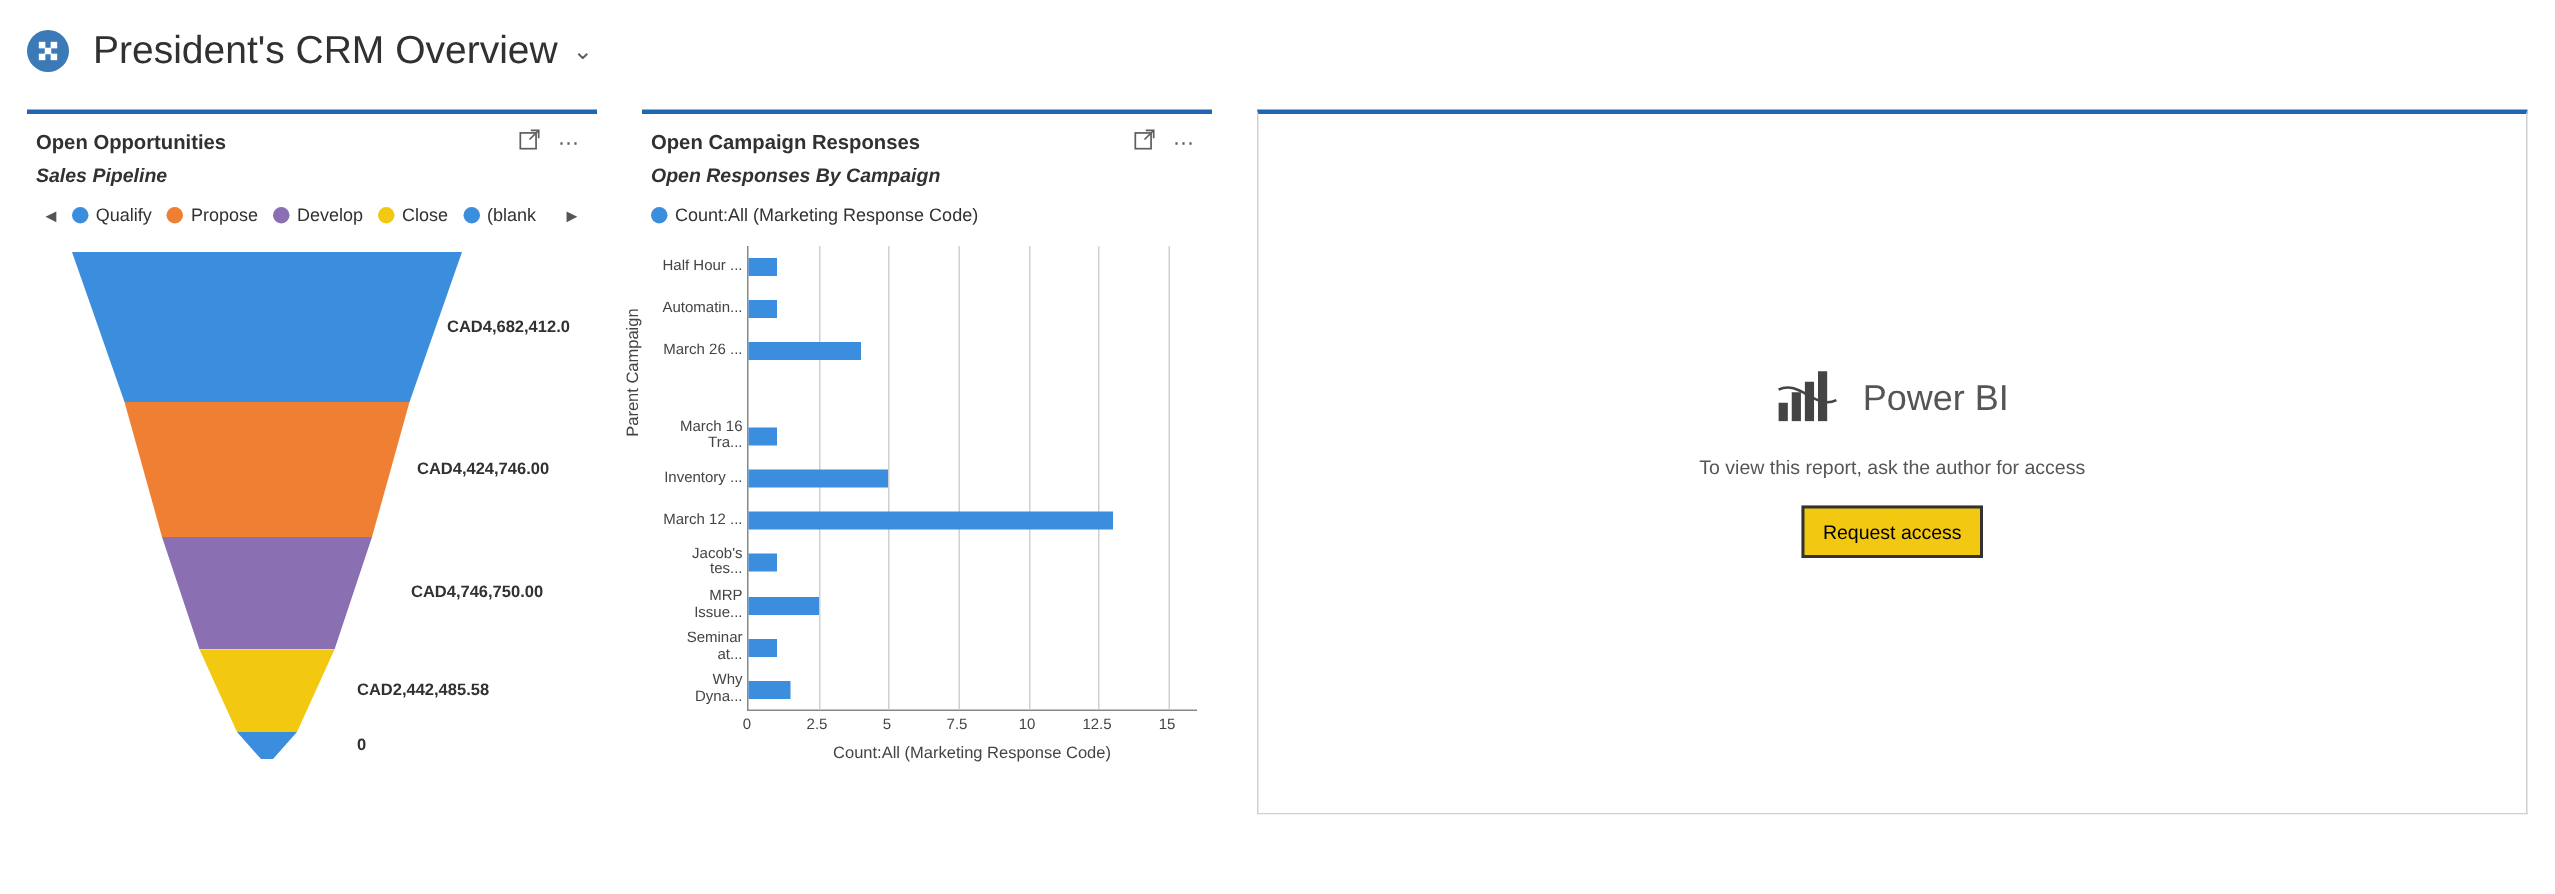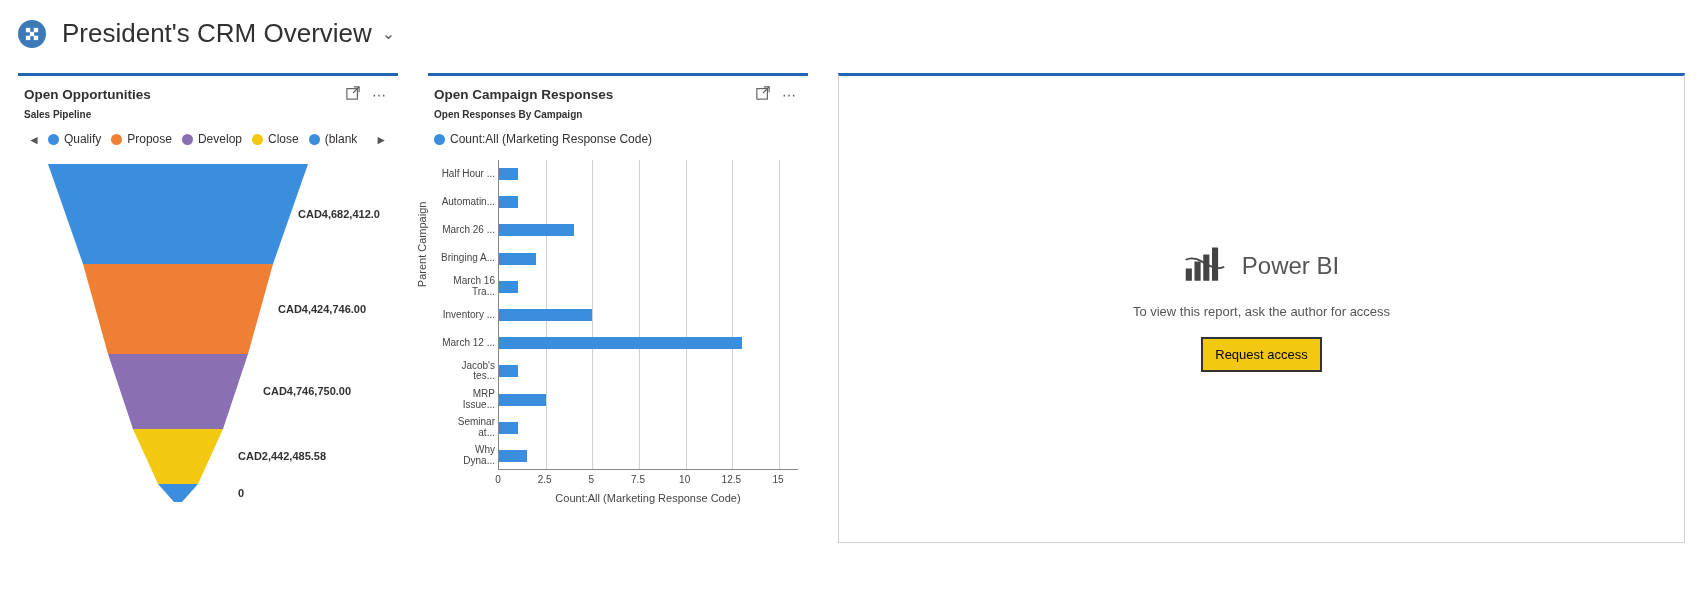--- a/index.html
+++ b/index.html
@@ -45,21 +45,21 @@
   .panel-1 { width: 380px; }
   .panel-2 { width: 380px; }
   .panel-3 { flex: 1; border: 1px solid #d0d0d0; border-top: 3px solid #2266b3; }
 
   .panel-head {
     display: flex; align-items: center;
     padding: 10px 6px 4px 6px;
   }
   .panel-title { font-weight: 600; font-size: 13.5px; flex: 1; }
   .panel-action { color: #605e5c; padding: 0 6px; cursor: pointer; font-size: 14px; }
-  .panel-sub { padding: 2px 6px 8px 6px; font-weight: 600; font-size: 10px; }
+  .panel-sub { padding: 2px 6px 8px 6px; font-weight: 600; font-size: 13px; font-style: italic; }
 
   
   .legend {
     display: flex; align-items: center;
     padding: 4px 6px 10px 6px;
     font-size: 12px;
     gap: 4px;
   }
   .legend-arrow { color: #555; padding: 0 4px; cursor: pointer; }
   .legend-item { display: inline-flex; align-items: center; margin-right: 10px; }
@@ -211,21 +211,21 @@
         <div class="funnel-seg">
           <svg width="260" height="90">
             <polygon points="35,0 225,0 200,90 60,90" fill="#ef8033"></polygon>
           </svg>
           <div class="funnel-label" style="left: 230px;">CAD4,424,746.00</div>
         </div>
         <div class="funnel-seg">
           <svg width="260" height="75">
             <polygon points="60,0 200,0 175,75 85,75" fill="#8a6fb3"></polygon>
           </svg>
-          <div class="funnel-label" style="left: 215px;">CAD4,746,750.00</div>
+          <div class="funnel-label" style="left: 226px;">CAD4,746,750.00</div>
         </div>
         <div class="funnel-seg">
           <svg width="260" height="55">
             <polygon points="85,0 175,0 150,55 110,55" fill="#f2c811"></polygon>
           </svg>
           <div class="funnel-label" style="left: 190px;">CAD2,442,485.58</div>
         </div>
         <div class="funnel-seg">
           <svg width="260" height="18">
             <polygon points="110,0 150,0 134,18 126,18" fill="#3b8ede"></polygon>
@@ -269,24 +269,20 @@
             <div class="cat">Automatin...</div>
             <div class="bar" style="width: 18.6667px;"></div>
           </div>
           <div class="bar-row" style="top: 5.09091px; width: 280px;">
             <div class="cat">Half Hour ...</div>
             <div class="bar" style="width: 18.6667px;"></div>
           </div>
           <div class="bar-row" style="top: 61.4545px; width: 280px;">
             <div class="cat">March 26 ...</div>
             <div class="bar" style="width: 74.6667px;"></div>
-          </div>
-          <div class="bar-row" style="top: 89.6364px; width: 280px;">
-            <div class="cat">Bringing A...</div>
-            <div class="bar" style="width: 37.3333px;"></div>
           </div>
           <div class="bar-row" style="top: 117.818px; width: 280px;">
             <div class="cat">March 16 Tra...</div>
             <div class="bar" style="width: 18.6667px;"></div>
           </div>
           <div class="bar-row" style="top: 146px; width: 280px;">
             <div class="cat">Inventory ...</div>
             <div class="bar" style="width: 93.3333px;"></div>
           </div>
           <div class="bar-row" style="top: 174.182px; width: 280px;">

